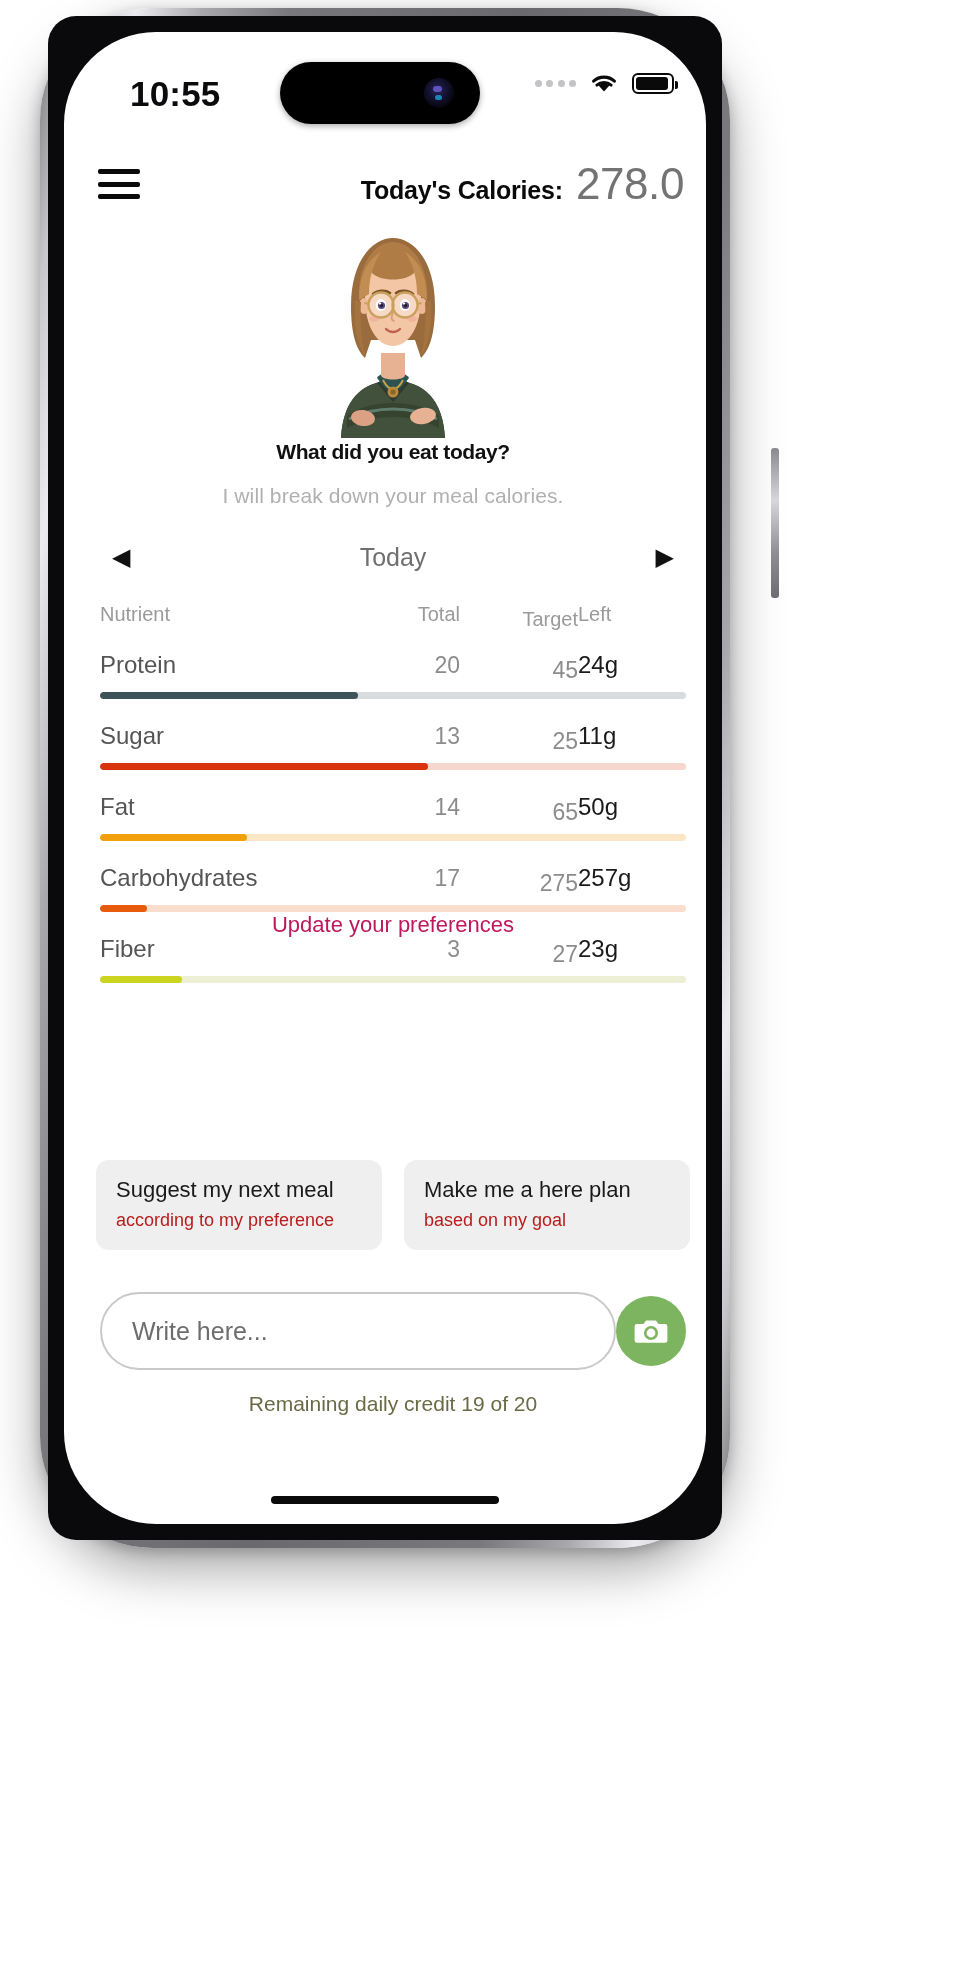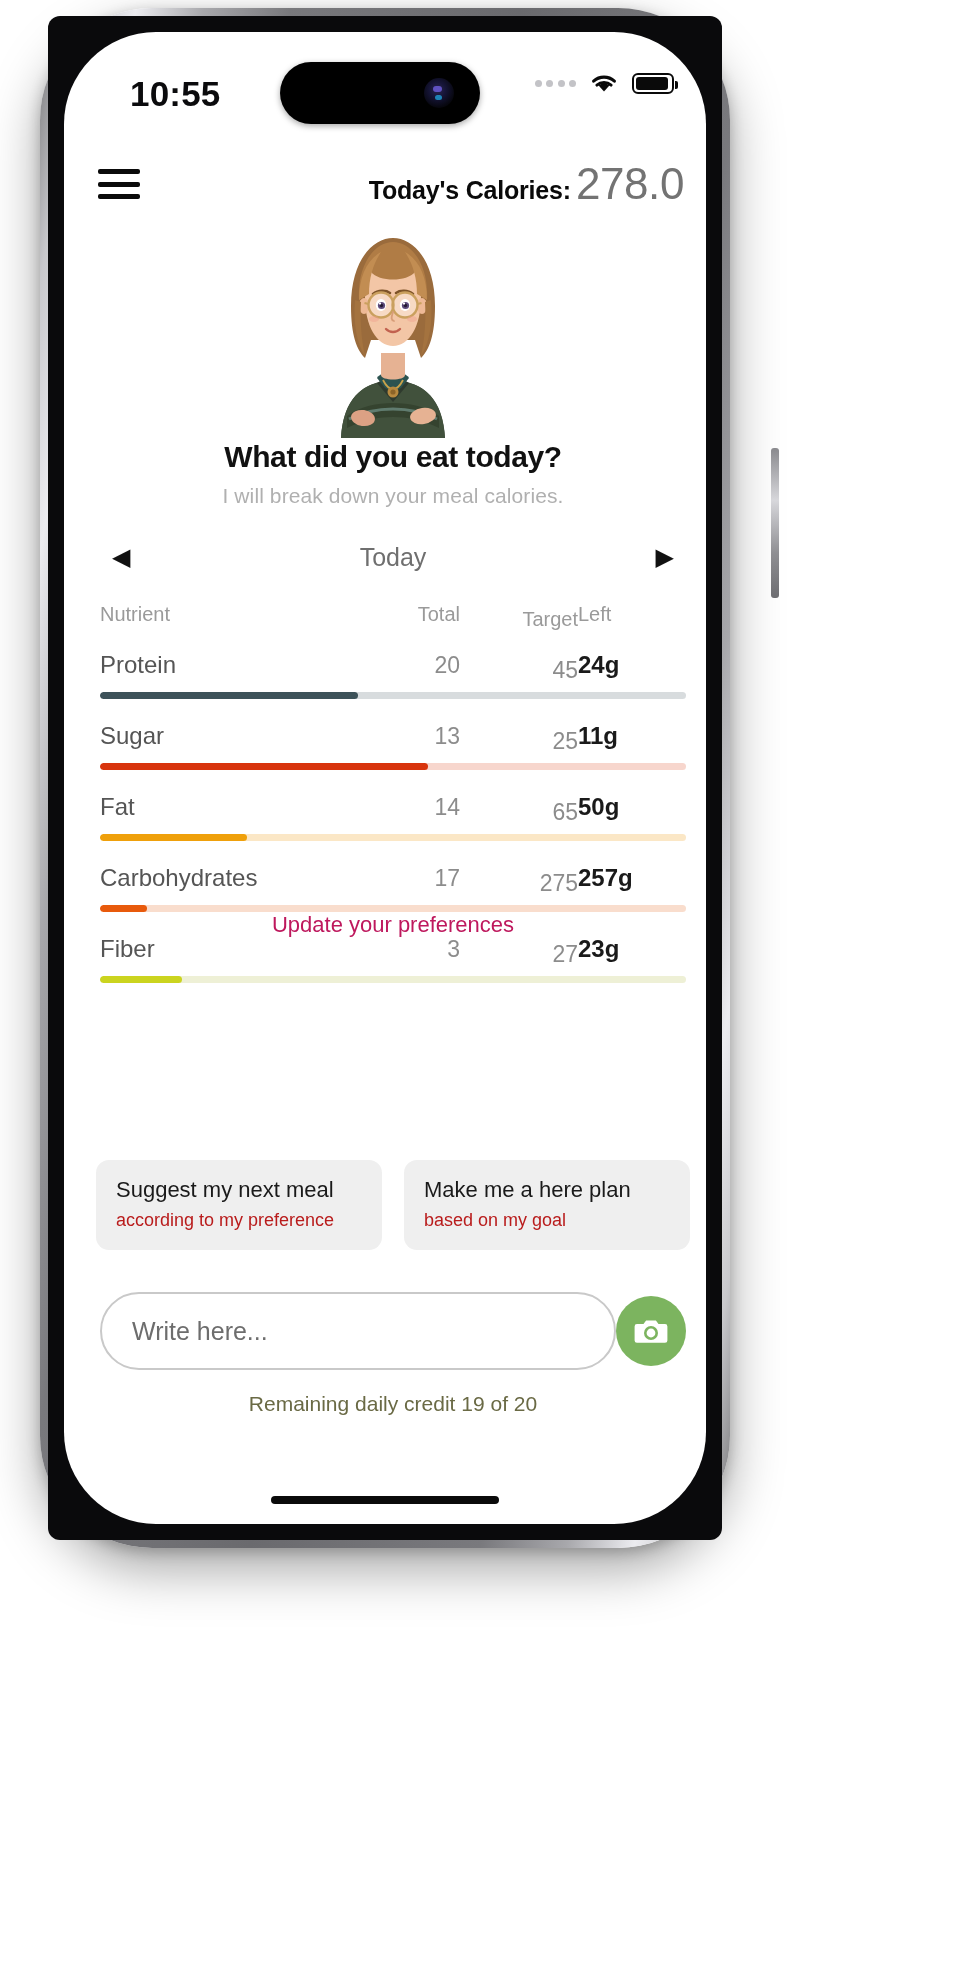--- a/index.html
+++ b/index.html
@@ -10,21 +10,21 @@
 
   
   .phone-outer{
     position:absolute; left:40px; top:8px; width:690px; height:1540px;
     border-radius:112px;
     background:linear-gradient(100deg,#6f6f71 0%,#c8c8cc 5%,#ececf0 10%,#a8a8ac 17%,#79797d 26%,#6a6a6e 50%,#79797d 74%,#a8a8ac 83%,#ececf0 90%,#c8c8cc 95%,#6f6f71 100%);
     box-shadow:0 22px 52px rgba(0,0,0,.34), 0 4px 14px rgba(0,0,0,.22);
   }
   .phone-mid{
     position:absolute; left:8px; top:8px; right:8px; bottom:8px;
-    border-radius:12px; background:#0a0a0c;
+    border-radius:28px; background:#0a0a0c;
   }
   .phone-screen{
     position:absolute; left:16px; top:16px; right:16px; bottom:16px;
     border-radius:92px; background:#ffffff; overflow:hidden;
   }
 
   
   .btn-side{ position:absolute; background:linear-gradient(180deg,#8a8a8e,#d7d7db 35%,#8f8f93 70%,#6d6d71); border-radius:3px; }
   .btn-silent{ left:33px; top:300px; width:6px; height:46px; }
   .btn-vup   { left:31px; top:392px; width:8px; height:92px; }
@@ -63,31 +63,31 @@
   .bat i{ position:absolute; left:2px; top:2px; bottom:2px; width:84%; background:#0a0a0a; border-radius:3px; display:block; }
 
   
   .app-header{
     position:absolute; left:0; top:118px; width:658px; height:68px;
     display:flex; align-items:center; justify-content:space-between;
     padding:0 38px 0 34px;
   }
   .hamburger{ width:42px; height:34px; display:flex; flex-direction:column; justify-content:space-between; cursor:pointer; padding:2px 0; }
   .hamburger span{ display:block; height:5px; background:#0a0a0a; border-radius:2px; width:100%; }
-  .cal-wrap{ display:flex; align-items:baseline; gap:5px; }
+  .cal-wrap{ display:flex; align-items:baseline; gap:13px; }
   .cal-label{ font-size:25px; font-weight:700; color:#0a0a0a; letter-spacing:-.2px; }
   .cal-value{ font-size:44px; font-weight:400; color:#737373; letter-spacing:-.4px; }
 
   
   .avatar-zone{ position:absolute; left:0; top:188px; width:658px; height:218px; display:flex; justify-content:center; align-items:flex-end; }
   .avatar-svg{ width:180px; height:218px; display:block; }
 
   
   .h1{ position:absolute; left:0; top:408px; width:658px; text-align:center;
-       font-size:30px; font-weight:700; color:#111; letter-spacing:-.4px; }
+       font-size:21px; font-weight:700; color:#111; letter-spacing:-.4px; }
   .h2{ position:absolute; left:0; top:452px; width:658px; text-align:center;
        font-size:21px; font-weight:400; color:#b0b0b0; letter-spacing:.1px; }
 
   
   .datenav{ position:absolute; left:0; top:495px; width:658px; height:60px;
             display:flex; align-items:center; justify-content:space-between; padding:0 48px; }
   .arrow{ font-size:24px; color:#111; line-height:1; cursor:pointer; user-select:none; }
   .datelabel{ font-size:25px; color:#6f6f6f; font-weight:400; }
 
   
@@ -95,21 +95,21 @@
   .thead{ display:flex; align-items:center; height:48px; font-size:20px; color:#9a9a9a; }
   .c-name{ flex:0 0 232px; text-align:left; }
   .c-total{ flex:0 0 128px; text-align:right; }
   .c-target{ flex:0 0 118px; text-align:right;margin-top:10px; }
   .c-left{ flex:1; }
 
   .row{ display:block; }
   .row-line{ display:flex; align-items:center; height:54px; }
   .row-line .c-name{ font-size:24px; color:#555; }
   .row-line .c-total,.row-line .c-target{ font-size:23px; color:#8c8c8c; }
-  .row-line .c-left{ font-size:24px; color:#1a1a1a; font-weight:700; }
+  .row-line .c-left{ font-size:24px; color:#1a1a1a; font-weight:400; }
   .bar{ height:7px; width:100%; border-radius:4px; overflow:hidden; margin-bottom:10px; }
   .bar > span{ display:block; height:100%; border-radius:4px; }
 
   .link{ position:absolute; left:0; top:880px; width:658px; text-align:center;
          font-size:22px; color:#be185d; cursor:pointer; }
 
   
   .cards{ position:absolute; left:32px; top:1128px; width:594px; display:flex; gap:22px; }
   .card{ flex:1; background:#efefef; border-radius:13px; padding:17px 18px 19px 20px; cursor:pointer; }
   .card-t{ font-size:22px; color:#1a1a1a; margin-bottom:7px; }

